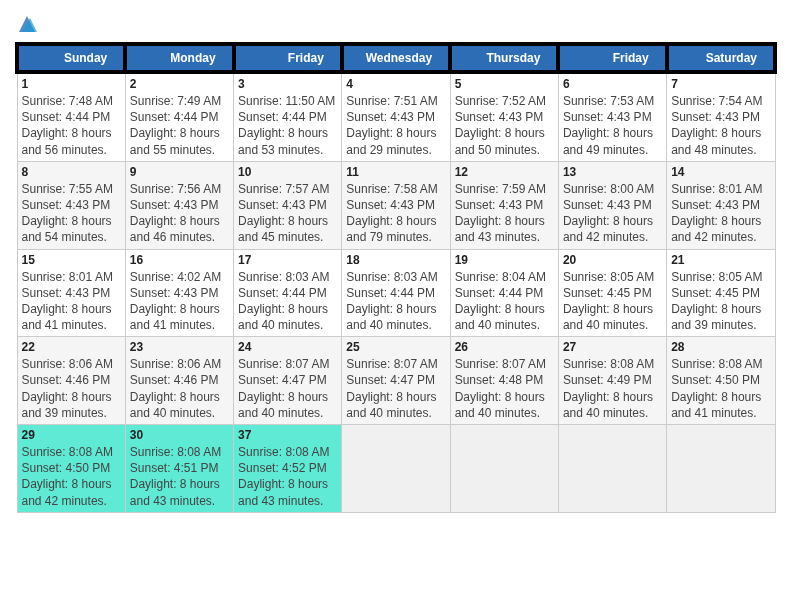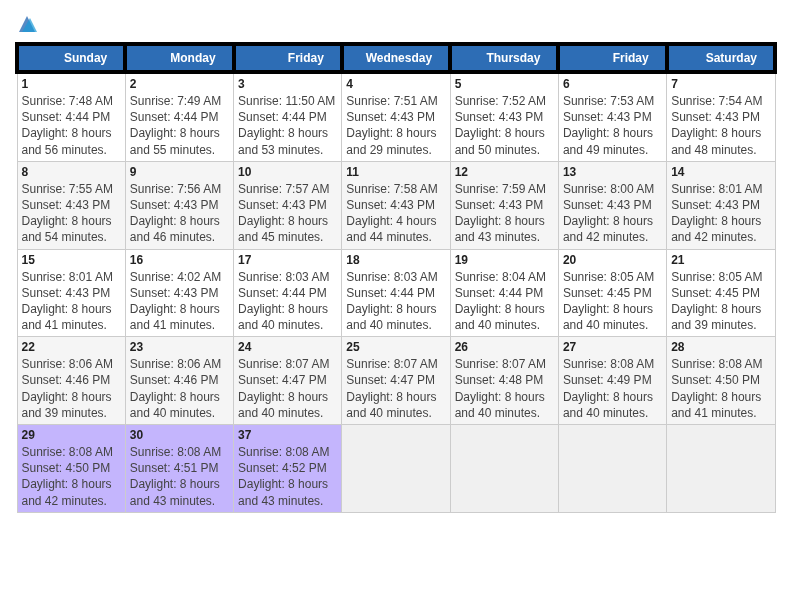--- a/index.html
+++ b/index.html
@@ -76,21 +76,21 @@
       padding: 3px 4px;
       vertical-align: top;
       width: calc(100% / 7);
       height: 82px;
       background: #fff;
     }
     .calendar tr:nth-child(even) td {
       background: #f5f5f5;
     }
     .calendar tr:last-child td {
-      background: #c4b5fd;
+      background: #5eead4;
     }
     .day-num {
       font-size: 12px;
       font-weight: bold;
       color: #222;
       display: block;
       margin-bottom: 2px;
     }
     .day-info {
       font-size: 12px;
@@ -218,21 +218,21 @@
           <span>Sunrise: 7:57 AM</span><br>
           <span>Sunset: 4:43 PM</span><br>
           <span>Daylight: 8 hours and 45 minutes.</span>
         </div>
           </td>
           <td>
             <span class="day-num">11</span>
         <div class="day-info">
           <span>Sunrise: 7:58 AM</span><br>
           <span>Sunset: 4:43 PM</span><br>
-          <span>Daylight: 4 hours and 44 minutes.</span>
+          <span>Daylight: 8 hours and 79 minutes.</span>
         </div>
           </td>
           <td>
             <span class="day-num">12</span>
         <div class="day-info">
           <span>Sunrise: 7:59 AM</span><br>
           <span>Sunset: 4:43 PM</span><br>
           <span>Daylight: 8 hours and 43 minutes.</span>
         </div>
           </td>

